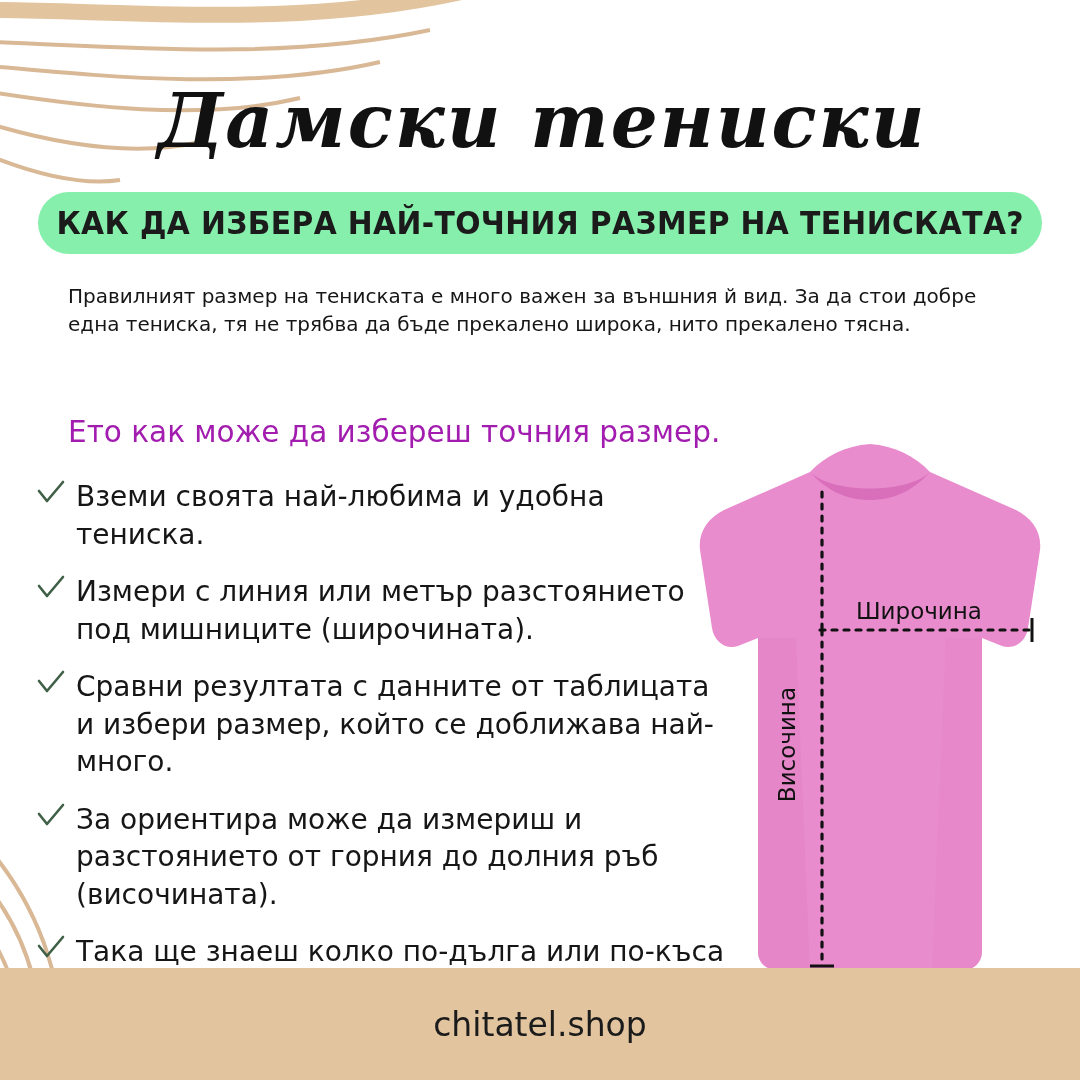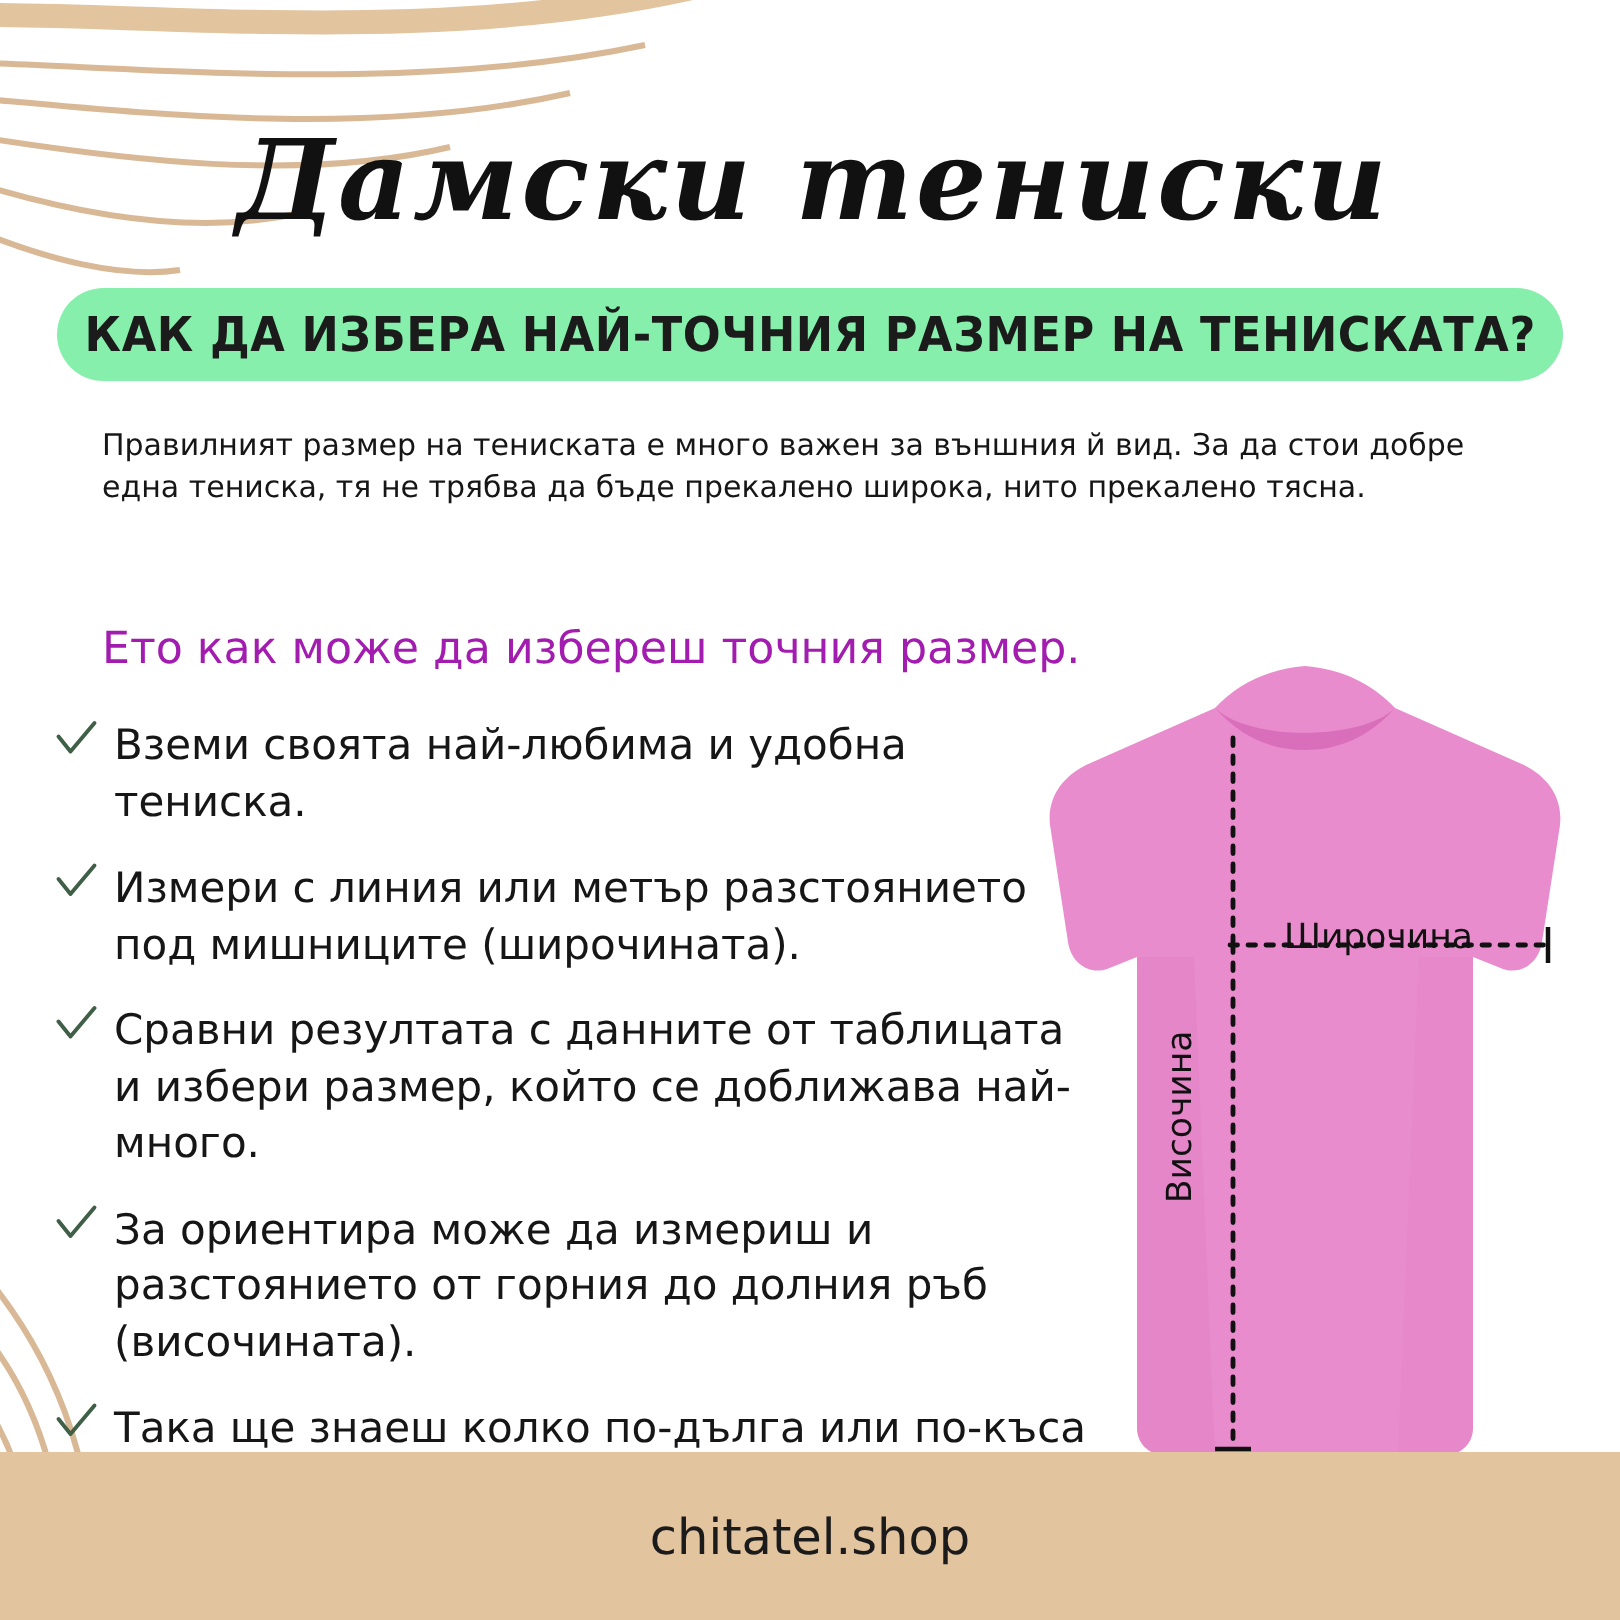--- a/index.html
+++ b/index.html
@@ -123,21 +123,20 @@
     width: 420px;
     height: 570px;
   }
   .shirt-wrap svg { display: block; }
   .label-width {
     position: absolute;
     left: 196px;
     top: 166px;
     font-size: 23px;
     color: #111111;
-    margin-top: 14px;
   }
   .label-height {
     position: absolute;
     left: 114px;
     top: 255px;
     font-size: 23px;
     color: #111111;
     writing-mode: vertical-rl;
     transform: rotate(180deg);
   }

